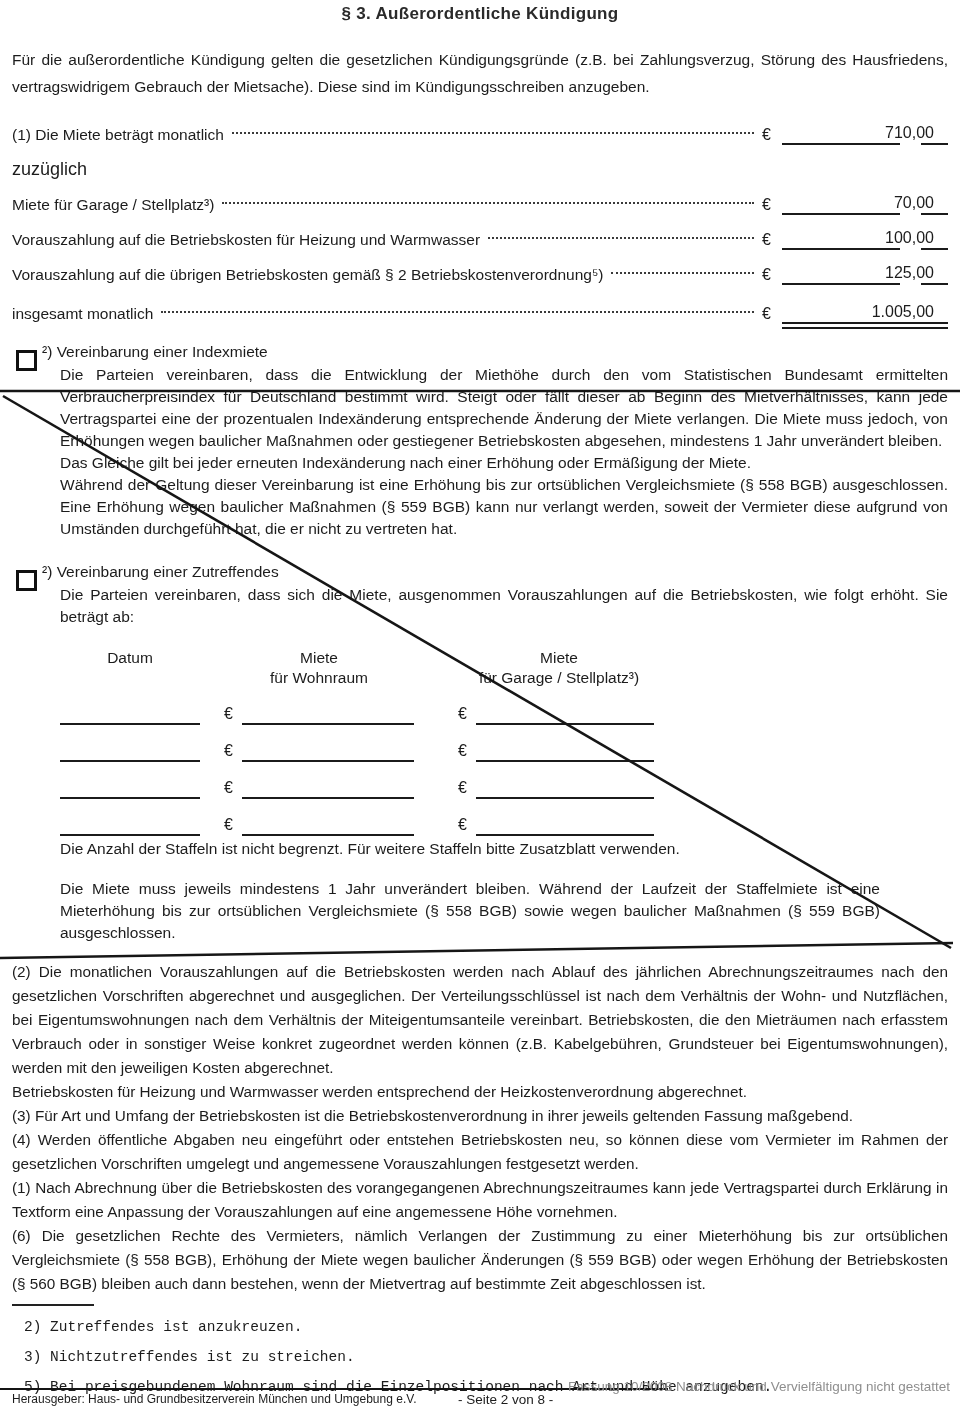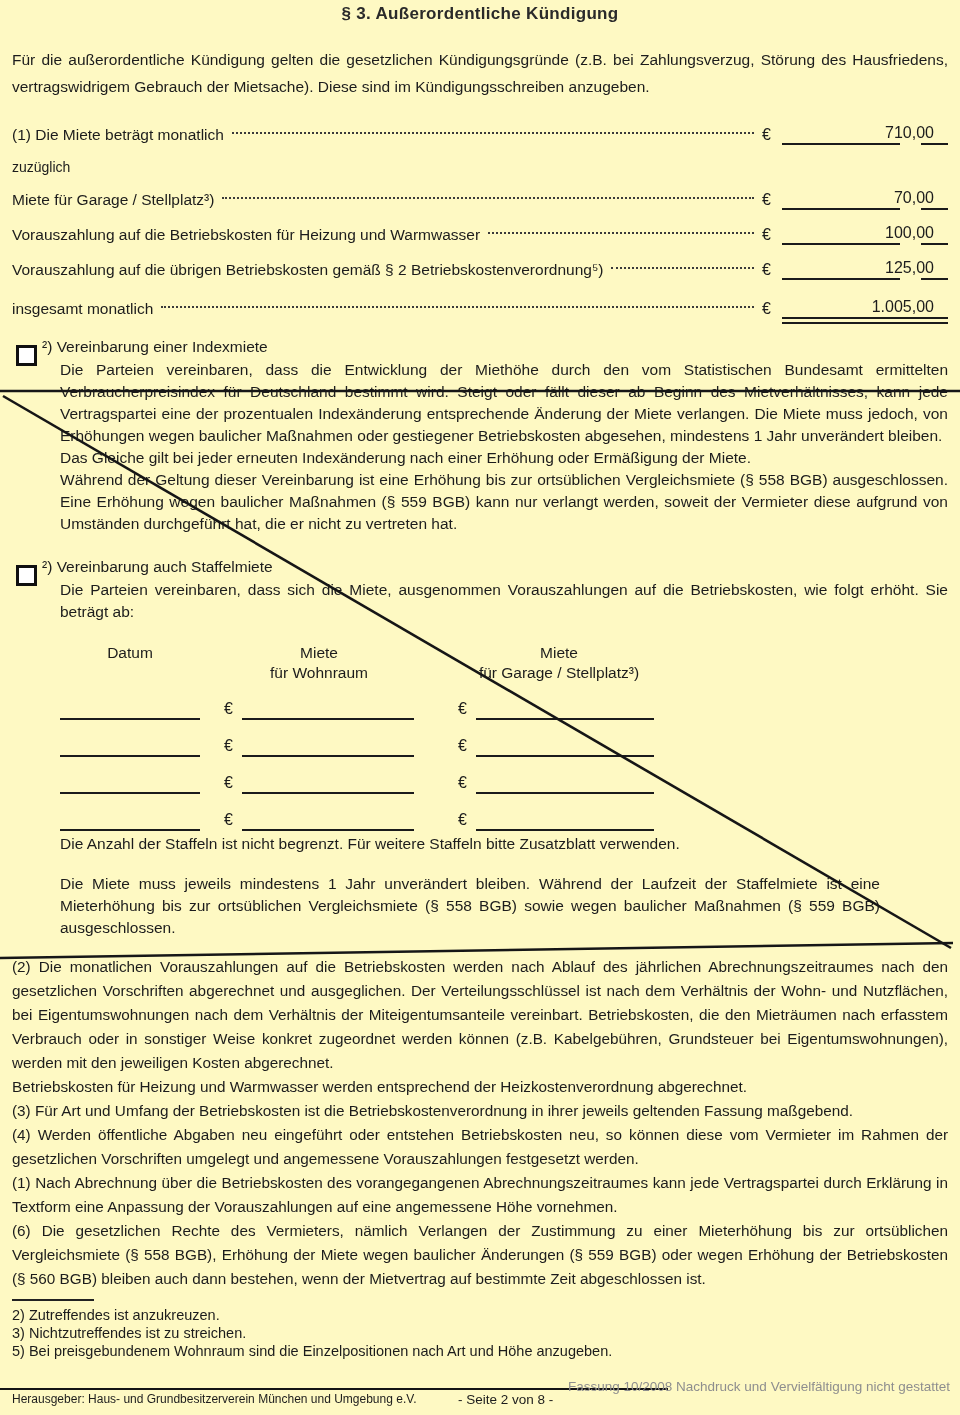--- a/index.html
+++ b/index.html
@@ -1,41 +1,41 @@
 <!DOCTYPE html>
 <html lang="de"><head>
 <meta charset="utf-8">
 <style>
   html,body{margin:0;padding:0;background:#e8e8e8;}
   .page{
     position:relative;
     width:960px;height:1415px;
     margin:0 auto;
-    background:#fef9c3;
+    background:#ffffff;
     font-family:"Liberation Sans","DejaVu Sans",sans-serif;
     color:#1c1c1c;
     overflow:hidden;
   }
   .sec-title{font-weight:bold;font-size:17px;text-align:center;margin:0;color:#2a2a2a;letter-spacing:.3px;}
   .s3-title{padding-top:4px;}
   .s4-title{margin-top:10px;}
   .body-par{font-size:15.5px;line-height:27px;text-align:justify;margin:22px 12px 0 12px;}
 
   
   .rent{margin:24px 12px 0 12px;font-size:15.5px;}
   .rent-row{display:flex;align-items:center;margin-top:14px;}
   .rent-row .lbl{white-space:nowrap;}
   .leader{flex:1;border-bottom:2px dotted #3a3a3a;margin:0 6px 4px 8px;height:1px;}
   .euro{width:18px;margin:0 2px 0 2px;font-size:16px;}
   .amt{position:relative;width:152px;text-align:right;padding:0 14px 3px 0;font-size:16px;}
   .amt .main-rule{position:absolute;left:0;bottom:0;width:118px;height:2px;background:#1b1b1b;}
   .amt .cents-rule{position:absolute;right:0;bottom:0;width:27px;height:2px;background:#1b1b1b;}
   .amt.total .main-rule{width:100%;}
   .amt.total .cents-rule{left:0;right:0;width:auto;bottom:-5px;}
-  .zuz{margin:14px 0 0 0;font-size:14px;}
+  .zuz{margin:14px 0 0 0;font-size:18px;}
   .row-gap{}
   .total-row{margin-top:18px;margin-bottom:10px;}
 
   
   .clause{position:relative;margin:18px 12px 0 12px;font-size:15.5px;line-height:22px;}
   .checkbox{position:absolute;left:4px;top:8px;width:15px;height:15px;border:3px solid #101010;background:#fff;}
   .clause-title{margin:0 0 2px 48px;text-indent:-18px;line-height:20px;}
   .clause-body{margin-left:48px;text-align:justify;}
   .clause-body p{margin:0;}
   .staffel{margin-top:22px;}
@@ -54,21 +54,21 @@
   .s-note{margin:2px 0 18px 48px;}
   .s-par{margin:16px 0 0 48px;text-align:justify;max-width:820px;}
 
   
   .clauses{margin:16px 12px 0 12px;font-size:15.3px;line-height:24px;text-align:justify;}
   .clauses p{margin:0;}
 
   
   .footnotes{margin:8px 12px 0 12px;font-size:14.5px;line-height:18px;}
   .fn-rule{width:82px;border-top:2px solid #222;margin-bottom:5px;}
-  .footnotes p{margin:0;}
+  .footnotes p{margin:12px;font-family:Liberation Mono, monospace;}
 
   
   .footer{position:absolute;left:0;right:4px;bottom:4px;height:32px;}
   .footer-rule{position:absolute;top:9px;left:0;width:668px;border-top:2.5px solid #141414;}
   .footer-pub{position:absolute;top:13px;left:12px;font-size:12px;}
   .footer-page{position:absolute;top:13px;left:458px;font-size:13.5px;}
   .footer-notice{position:absolute;top:0;right:6px;font-size:13.5px;color:#8e8e8e;}
 
   .strike-svg{position:absolute;top:0;left:0;width:960px;height:1415px;pointer-events:none;}
 </style>
@@ -126,21 +126,21 @@
     <p class="clause-title">²) Vereinbarung einer Indexmiete</p>
     <div class="clause-body">
       <p>Die Parteien vereinbaren, dass die Entwicklung der Miethöhe durch den vom Statistischen Bundesamt ermittelten Verbraucherpreisindex für Deutschland bestimmt wird. Steigt oder fällt dieser ab Beginn des Mietverhältnisses, kann jede Vertragspartei eine der prozentualen Indexänderung entsprechende Änderung der Miete verlangen. Die Miete muss jedoch, von Erhöhungen wegen baulicher Maßnahmen oder gestiegener Betriebskosten abgesehen, mindestens 1 Jahr unverändert bleiben.</p>
       <p>Das Gleiche gilt bei jeder erneuten Indexänderung nach einer Erhöhung oder Ermäßigung der Miete.</p>
       <p>Während der Geltung dieser Vereinbarung ist eine Erhöhung bis zur ortsüblichen Vergleichsmiete (§ 558 BGB) ausgeschlossen. Eine Erhöhung wegen baulicher Maßnahmen (§ 559 BGB) kann nur verlangt werden, soweit der Vermieter diese aufgrund von Umständen durchgeführt hat, die er nicht zu vertreten hat.</p>
     </div>
   </div>
 
   <div class="clause staffel">
     <span class="checkbox"></span>
-    <p class="clause-title">²) Vereinbarung auch Staffelmiete</p>
+    <p class="clause-title">²) Vereinbarung einer Zutreffendes</p>
     <div class="clause-body">
       <p>Die Parteien vereinbaren, dass sich die Miete, ausgenommen Vorauszahlungen auf die Betriebskosten, wie folgt erhöht. Sie beträgt ab:</p>
     </div>
 
     <div class="s-header">
       <span class="s-h1">Datum</span>
       <span class="s-h2"><span>Miete</span><br><span>für Wohnraum</span></span>
       <span class="s-h3"><span>Miete</span><br><span>für Garage / Stellplatz³)</span></span>
     </div>
 

